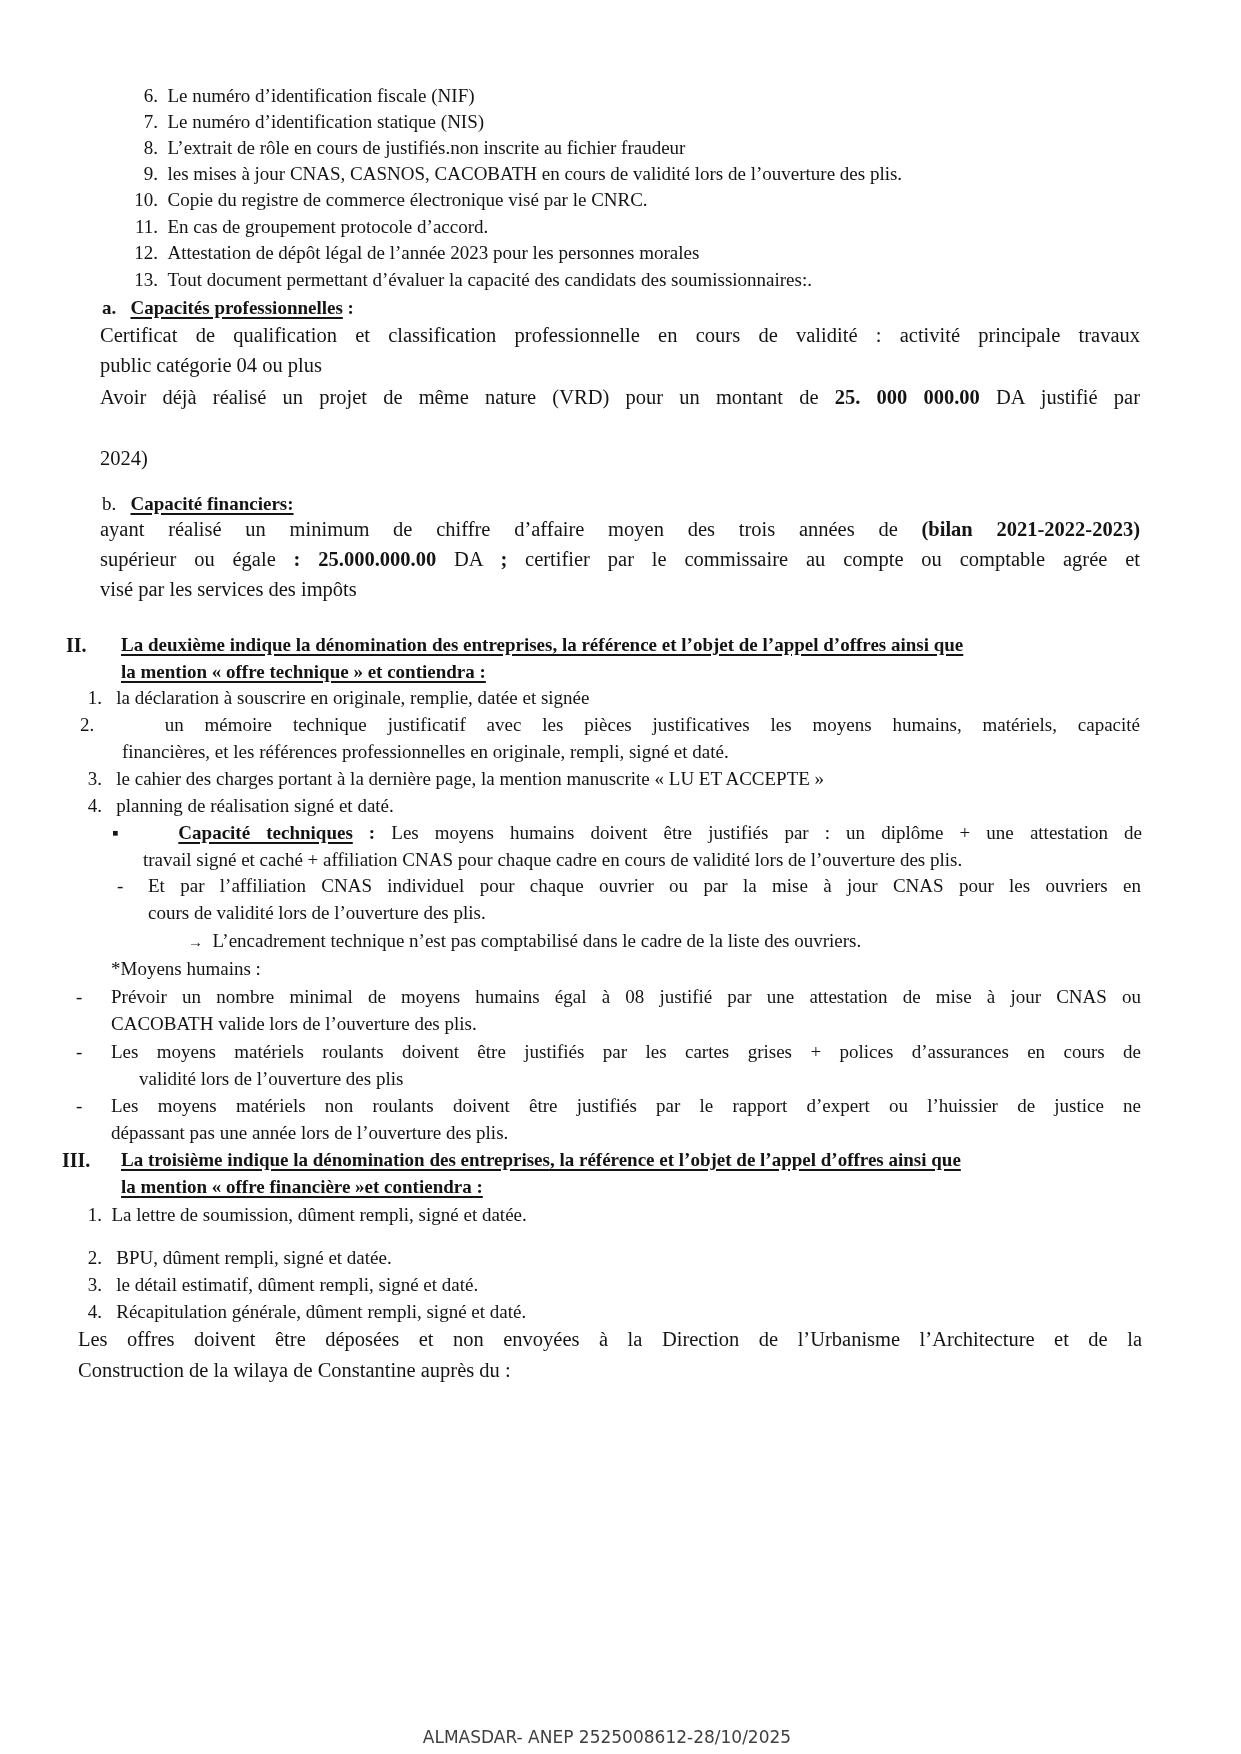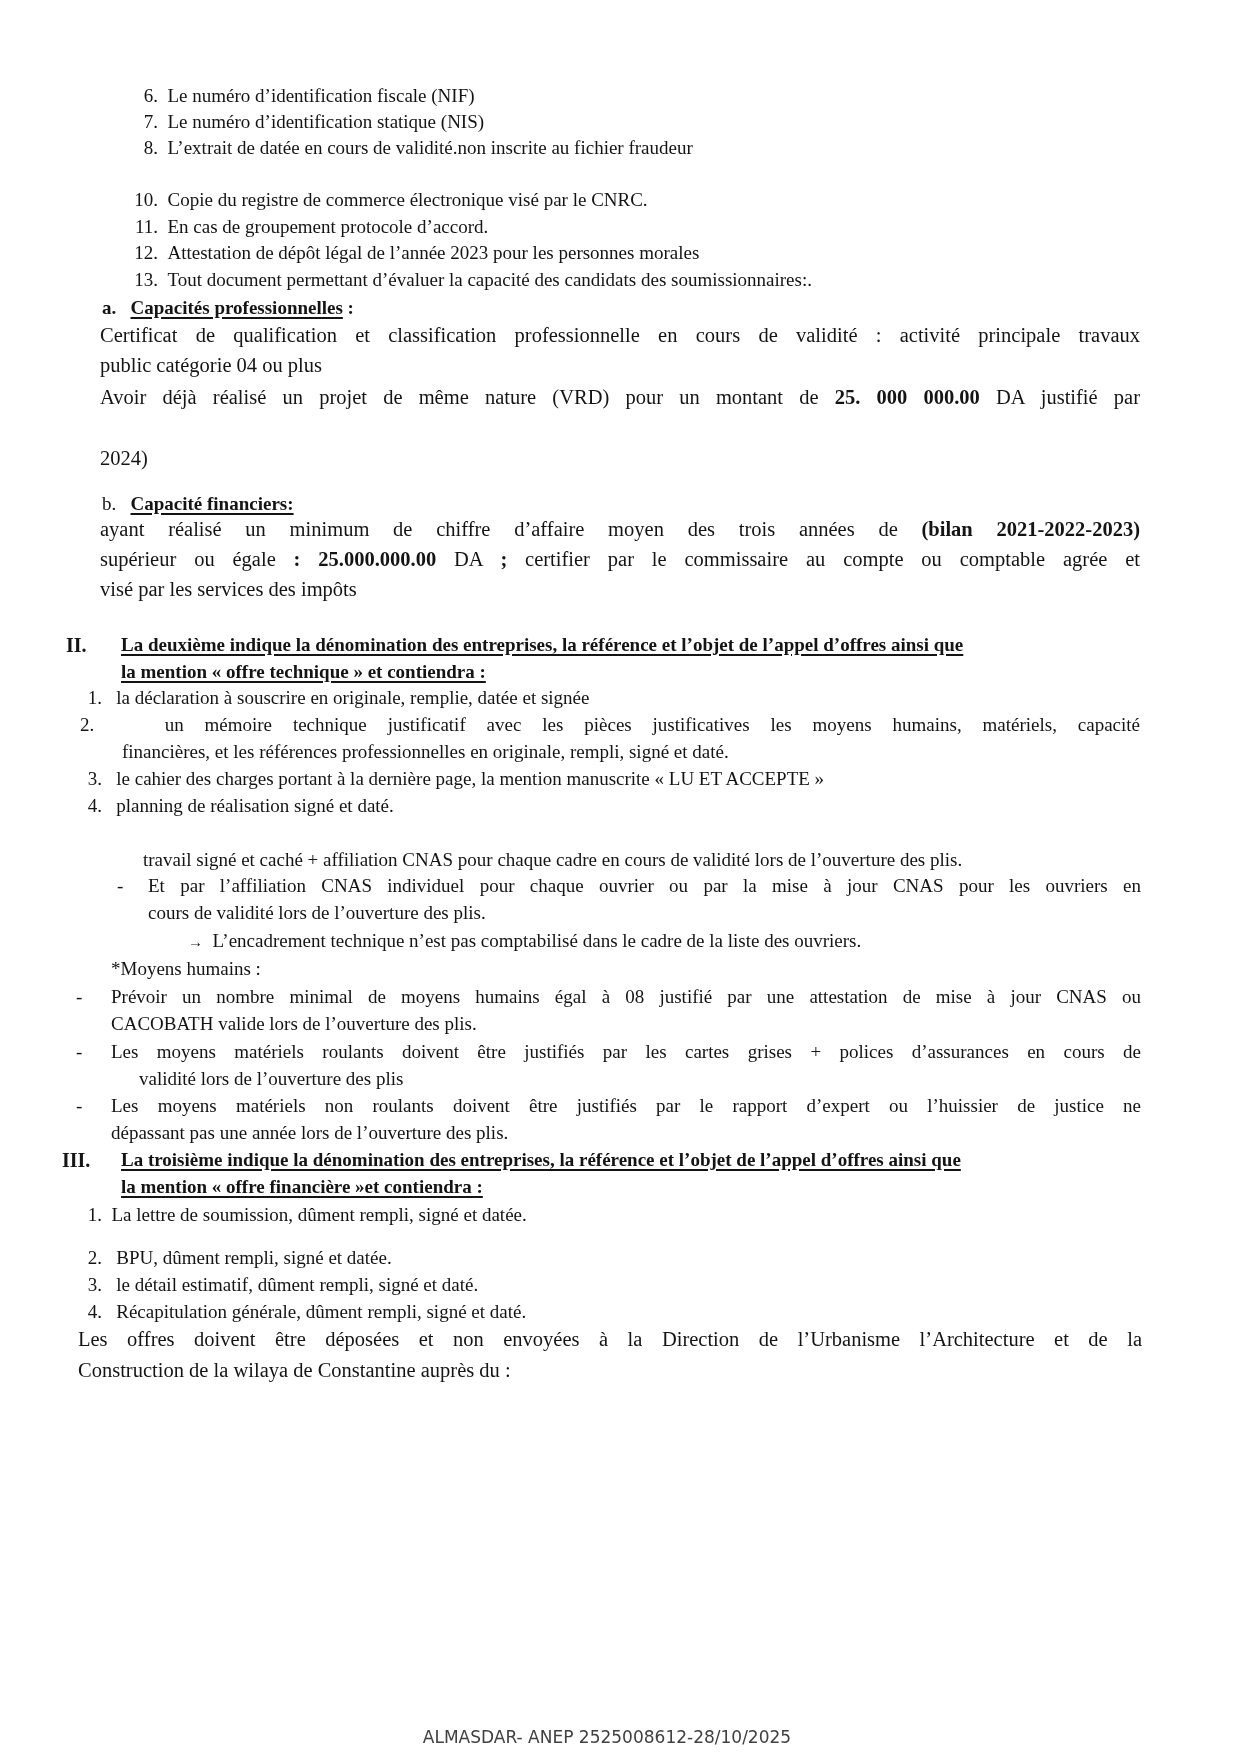--- a/index.html
+++ b/index.html
@@ -21,21 +21,22 @@
       font-family: "DejaVu Sans", "Liberation Sans", sans-serif; font-size: 17px; color: #404040;
     }
   </style>
 </head>
 <body>
 
 <div class="page">
 
   <div class="line" style="left:132px; top:84px;"><span class="num" style="width:26px;">6.</span>&nbsp;&nbsp;<span>Le numéro d’identification fiscale (NIF)</span></div>
   <div class="line" style="left:132px; top:110px;"><span class="num" style="width:26px;">7.</span>&nbsp;&nbsp;<span>Le numéro d’identification statique (NIS)</span></div>
-  <div class="line" style="left:132px; top:136px;"><span class="num" style="width:26px;">8.</span>&nbsp;&nbsp;<span>L’extrait de datée en cours de validité.non inscrite au fichier fraudeur</span></div>
+  <div class="line" style="left:132px; top:136px;"><span class="num" style="width:26px;">8.</span>&nbsp;&nbsp;<span>L’extrait de rôle en cours de justifiés.non inscrite au fichier fraudeur</span></div>
+  <div class="line" style="left:132px; top:162px;"><span class="num" style="width:26px;">9.</span>&nbsp;&nbsp;<span>les mises à jour CNAS, CASNOS, CACOBATH en cours de validité lors de l’ouverture des plis.</span></div>
   <div class="line" style="left:132px; top:188px;"><span class="num" style="width:26px;">10.</span>&nbsp;&nbsp;<span>Copie du registre de commerce électronique visé par le CNRC.</span></div>
   <div class="line" style="left:132px; top:215px;"><span class="num" style="width:26px;">11.</span>&nbsp;&nbsp;<span>En cas de groupement protocole d’accord.</span></div>
   <div class="line" style="left:132px; top:241px;"><span class="num" style="width:26px;">12.</span>&nbsp;&nbsp;<span>Attestation de dépôt légal de l’année 2023 pour les personnes morales</span></div>
   <div class="line" style="left:132px; top:268px;"><span class="num" style="width:26px;">13.</span>&nbsp;&nbsp;<span>Tout document permettant d’évaluer la capacité des candidats des soumissionnaires:.</span></div>
 
   <div class="line b" style="left:102px; top:296px;">
     <span>a.</span>&nbsp;&nbsp;&nbsp;<span class="u">Capacités professionnelles</span><span> :</span>
   </div>
   <div class="line big justify" style="left:100px; top:323px; width:1040px;">Certificat de qualification et classification professionnelle en cours de validité : activité principale travaux</div>
   <div class="line big" style="left:100px; top:353px;">public   catégorie 04 ou plus</div>
@@ -52,20 +53,21 @@
   <div class="roman" style="left:66px; top:634px;">II.</div>
   <div class="line b u" style="left:121px; top:633px;">La deuxième indique la dénomination des entreprises, la référence et l’objet de l’appel d’offres ainsi que</div>
   <div class="line b u" style="left:121px; top:660px;">la mention « offre technique » et contiendra :</div>
 
   <div class="line" style="left:80px; top:686px;"><span class="num" style="width:22px;">1.</span>&nbsp;&nbsp;&nbsp;<span>la déclaration à souscrire en originale, remplie, datée et signée</span></div>
   <div class="line justify" style="left:80px; top:713px; width:1060px;"><span class="num" style="width:22px;">2.</span>&nbsp;&nbsp;&nbsp;<span>un mémoire technique justificatif avec les pièces justificatives les moyens humains, matériels, capacité</span></div>
   <div class="line" style="left:122px; top:740px;">financières, et les références professionnelles en originale, rempli, signé et daté.</div>
   <div class="line" style="left:80px; top:767px;"><span class="num" style="width:22px;">3.</span>&nbsp;&nbsp;&nbsp;<span>le cahier des charges portant à la dernière page, la mention manuscrite « LU ET ACCEPTE »</span></div>
   <div class="line" style="left:80px; top:794px;"><span class="num" style="width:22px;">4.</span>&nbsp;&nbsp;&nbsp;<span>planning de réalisation signé et daté.</span></div>
 
+  <div class="line justify" style="left:112px; top:821px; width:1030px;"><span>▪</span>&nbsp;&nbsp;&nbsp;<span class="b u">Capacité techniques</span><span class="b"> :</span><span> Les moyens humains doivent être justifiés par : un diplôme + une attestation de</span></div>
   <div class="line" style="left:143px; top:848px;">travail signé et caché + affiliation CNAS  pour chaque cadre en cours de validité lors de l’ouverture des plis.</div>
   <div class="line" style="left:117px; top:874px;">-</div>
   <div class="line justify" style="left:148px; top:874px; width:993px;">Et par l’affiliation CNAS individuel pour chaque ouvrier ou par  la mise à jour CNAS pour les ouvriers en</div>
   <div class="line" style="left:148px; top:901px;">cours de validité lors de l’ouverture des plis.</div>
   <div class="line" style="left:188px; top:929px;"><span style="font-size:15px;">→</span>&nbsp;&nbsp;<span>L’encadrement technique n’est pas comptabilisé dans le cadre de la liste des ouvriers.</span></div>
 
   <div class="line" style="left:111px; top:957px;">*Moyens humains :</div>
 
   <div class="line" style="left:76px; top:985px;">-</div>
   <div class="line justify" style="left:111px; top:985px; width:1030px;">Prévoir un nombre minimal de moyens humains égal à 08 justifié par une attestation de mise à jour CNAS ou</div>

